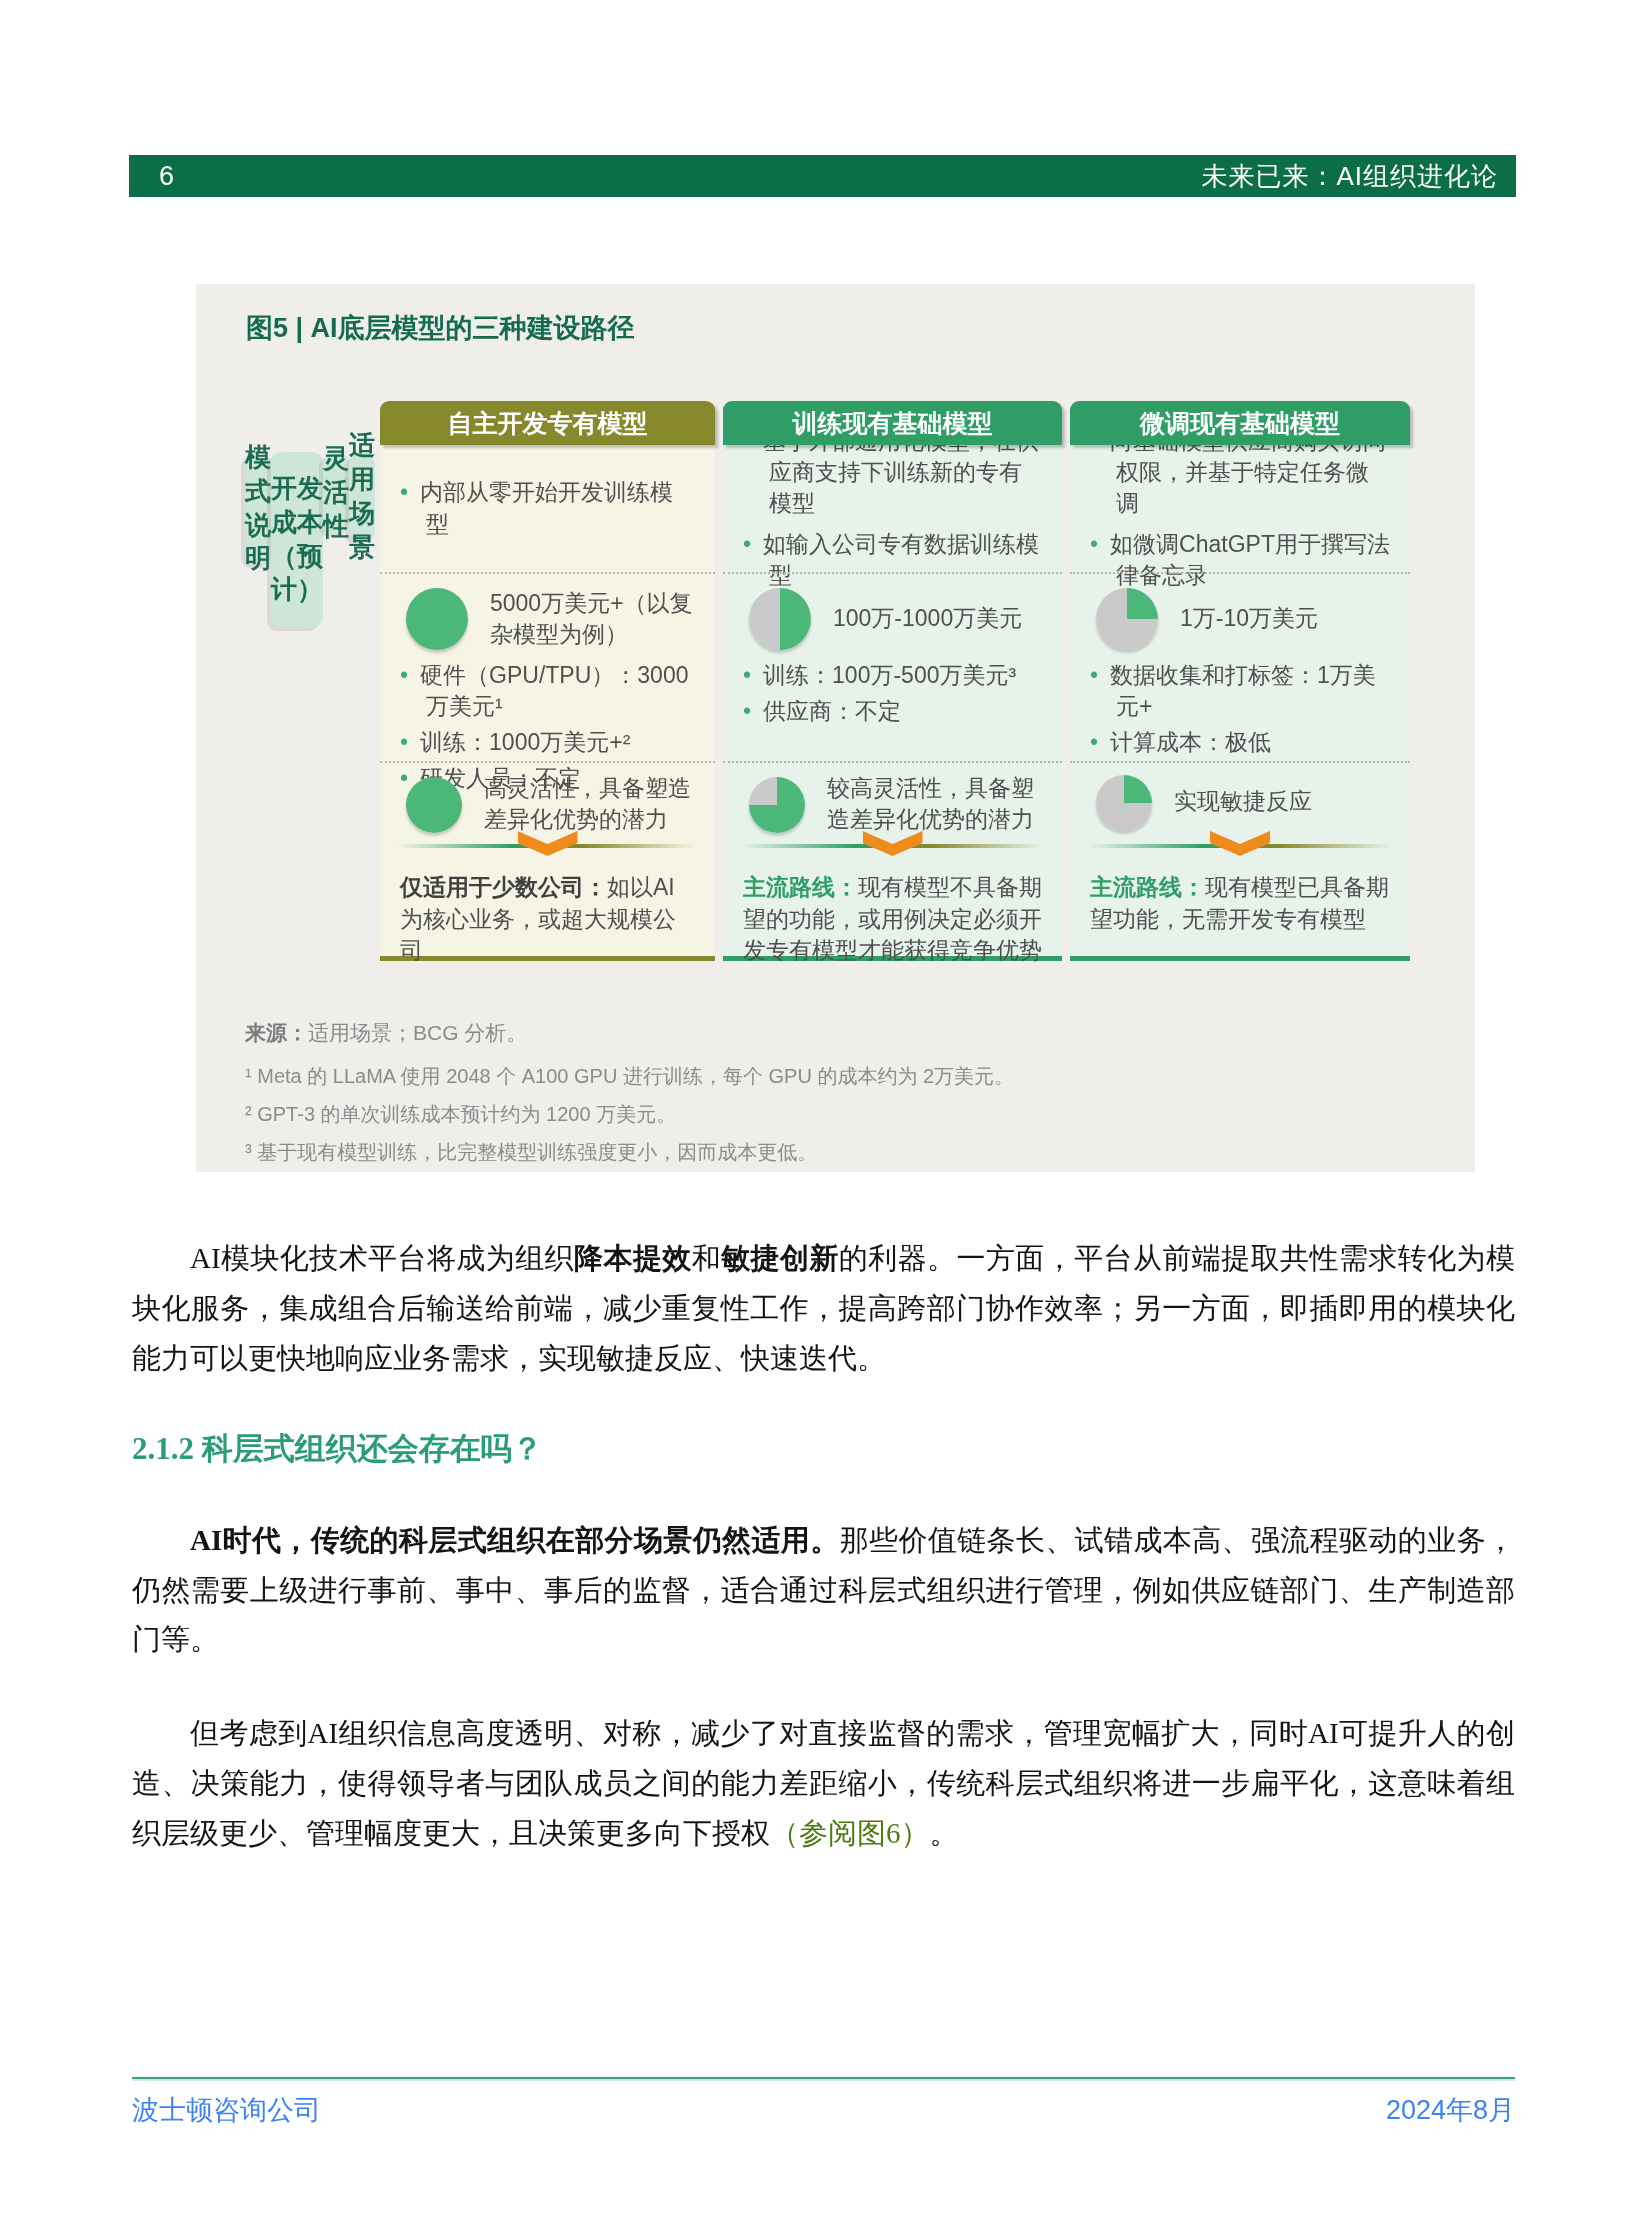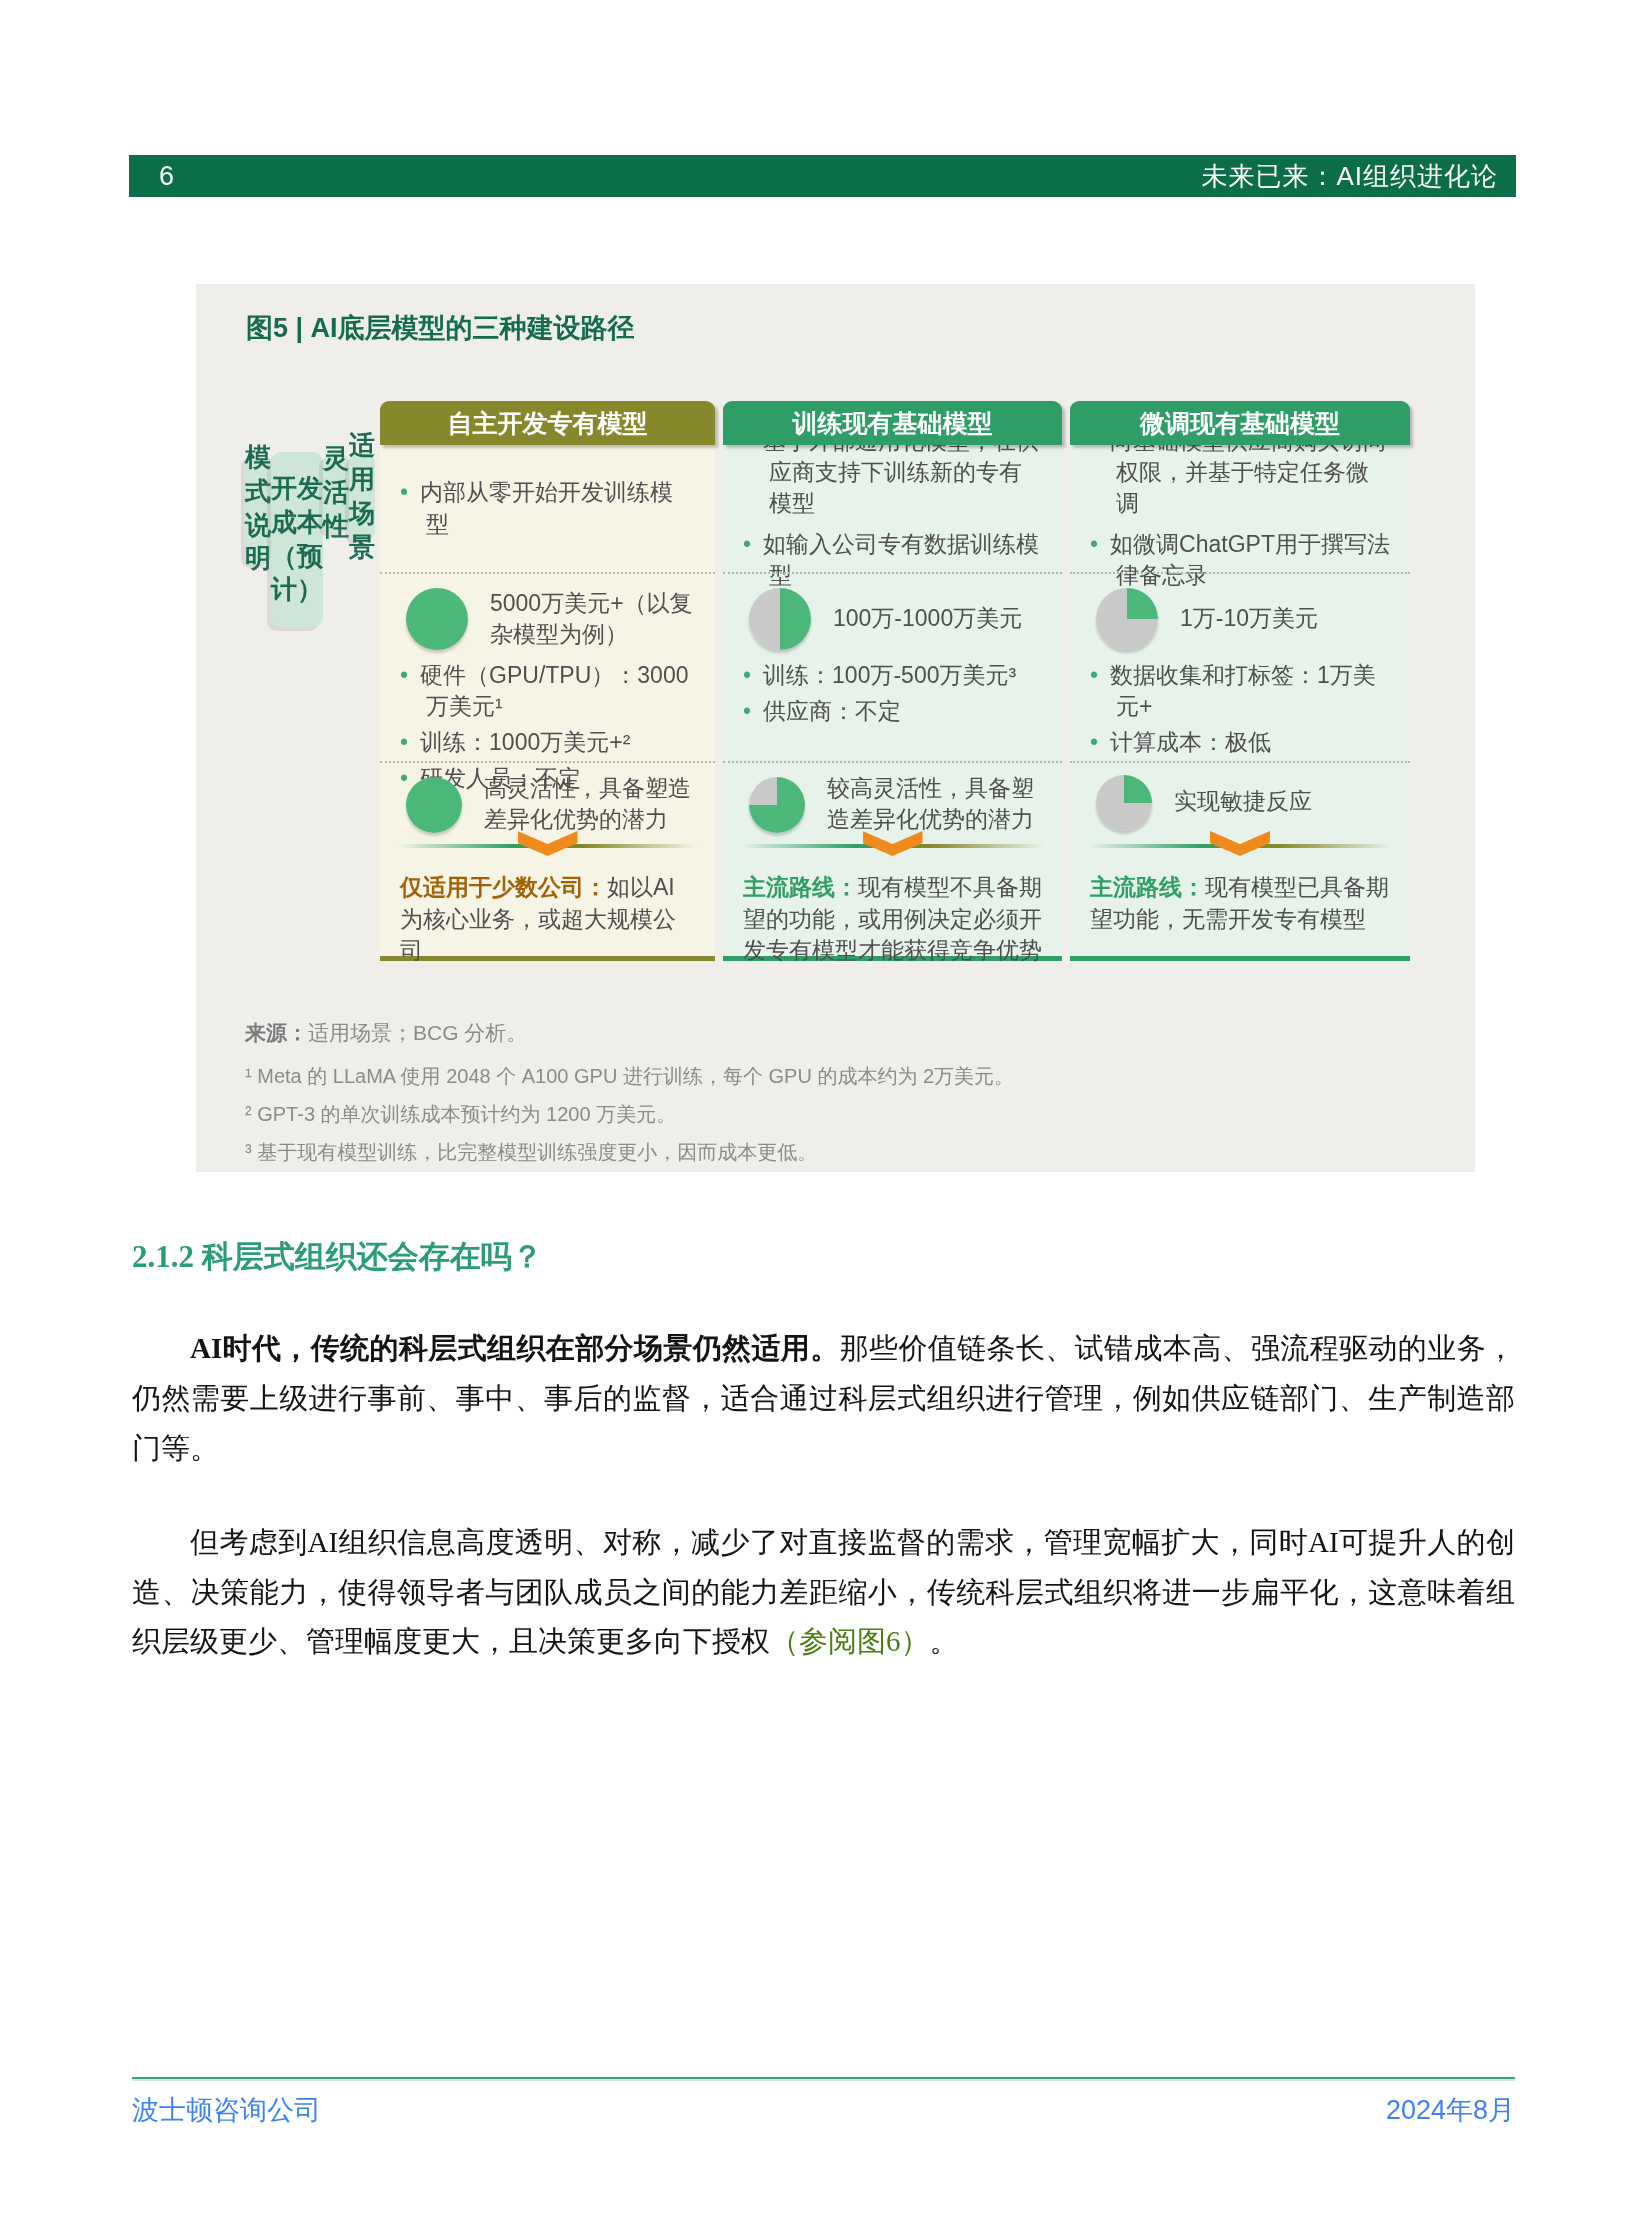--- a/index.html
+++ b/index.html
@@ -89,21 +89,21 @@
       rgba(47,158,102,0) 0%, #2f9e66 38%, #86882b 62%, rgba(134,136,43,0) 100%);
   }
   .chev {
     position: absolute; left: 50%; transform: translateX(-50%); bottom: 1px;
     width: 60px; height: 25px; background: #ef8b1d;
     clip-path: polygon(0 0, 50% 52%, 100% 0, 100% 48%, 50% 100%, 0 48%);
   }
 
   .scn-txt { font-size: 23px; color: #4f4f4f; line-height: 1.38; }
   .scn-lead { font-weight: bold; }
-  .col-olive .scn-lead { color: #a16207; }
+  .col-olive .scn-lead { color: #404040; }
   .col-green .scn-lead { color: #2f9e66; margin-top: 26px; }
 
   .srcblock { margin: 58px 60px 0 49px; color: #8b8b8b; }
   .srcline { font-size: 21px; margin-bottom: 10px; }
   .srcline b { font-weight: bold; color: #7c7c7c; }
   .fnote { font-size: 20px; line-height: 1.9; }
 
   
   .bodytext {
     position: absolute; left: 132px; top: 1234px; width: 1383px;
@@ -257,20 +257,21 @@
 
     <div class="srcblock">
       <div class="srcline"><b>来源：</b><span>适用场景；BCG 分析。</span></div>
       <div class="fnote">¹ Meta 的 LLaMA 使用 2048 个 A100 GPU 进行训练，每个 GPU 的成本约为 2万美元。</div>
       <div class="fnote">² GPT-3 的单次训练成本预计约为 1200 万美元。</div>
       <div class="fnote">³ 基于现有模型训练，比完整模型训练强度更小，因而成本更低。</div>
     </div>
   </div>
 
   <div class="bodytext">
+    <p><span>AI模块化技术平台将成为组织</span><span class="bd">降本提效</span><span>和</span><span class="bd">敏捷创新</span><span>的利器。一方面，平台从前端提取共性需求转化为模块化服务，集成组合后输送给前端，减少重复性工作，提高跨部门协作效率；另一方面，即插即用的模块化能力可以更快地响应业务需求，实现敏捷反应、快速迭代。</span></p>
 
     <h3>2.1.2 科层式组织还会存在吗？</h3>
 
     <p><span class="bd">AI时代，传统的科层式组织在部分场景仍然适用。</span><span>那些价值链条长、试错成本高、强流程驱动的业务，仍然需要上级进行事前、事中、事后的监督，适合通过科层式组织进行管理，例如供应链部门、生产制造部门等。</span></p>
 
     <p><span>但考虑到AI组织信息高度透明、对称，减少了对直接监督的需求，管理宽幅扩大，同时AI可提升人的创造、决策能力，使得领导者与团队成员之间的能力差距缩小，传统科层式组织将进一步扁平化，这意味着组织层级更少、管理幅度更大，且决策更多向下授权</span><span class="ref">（参阅图6）</span><span>。</span></p>
   </div>
 
   <div class="footer-rule"></div>
   <div class="footer">

